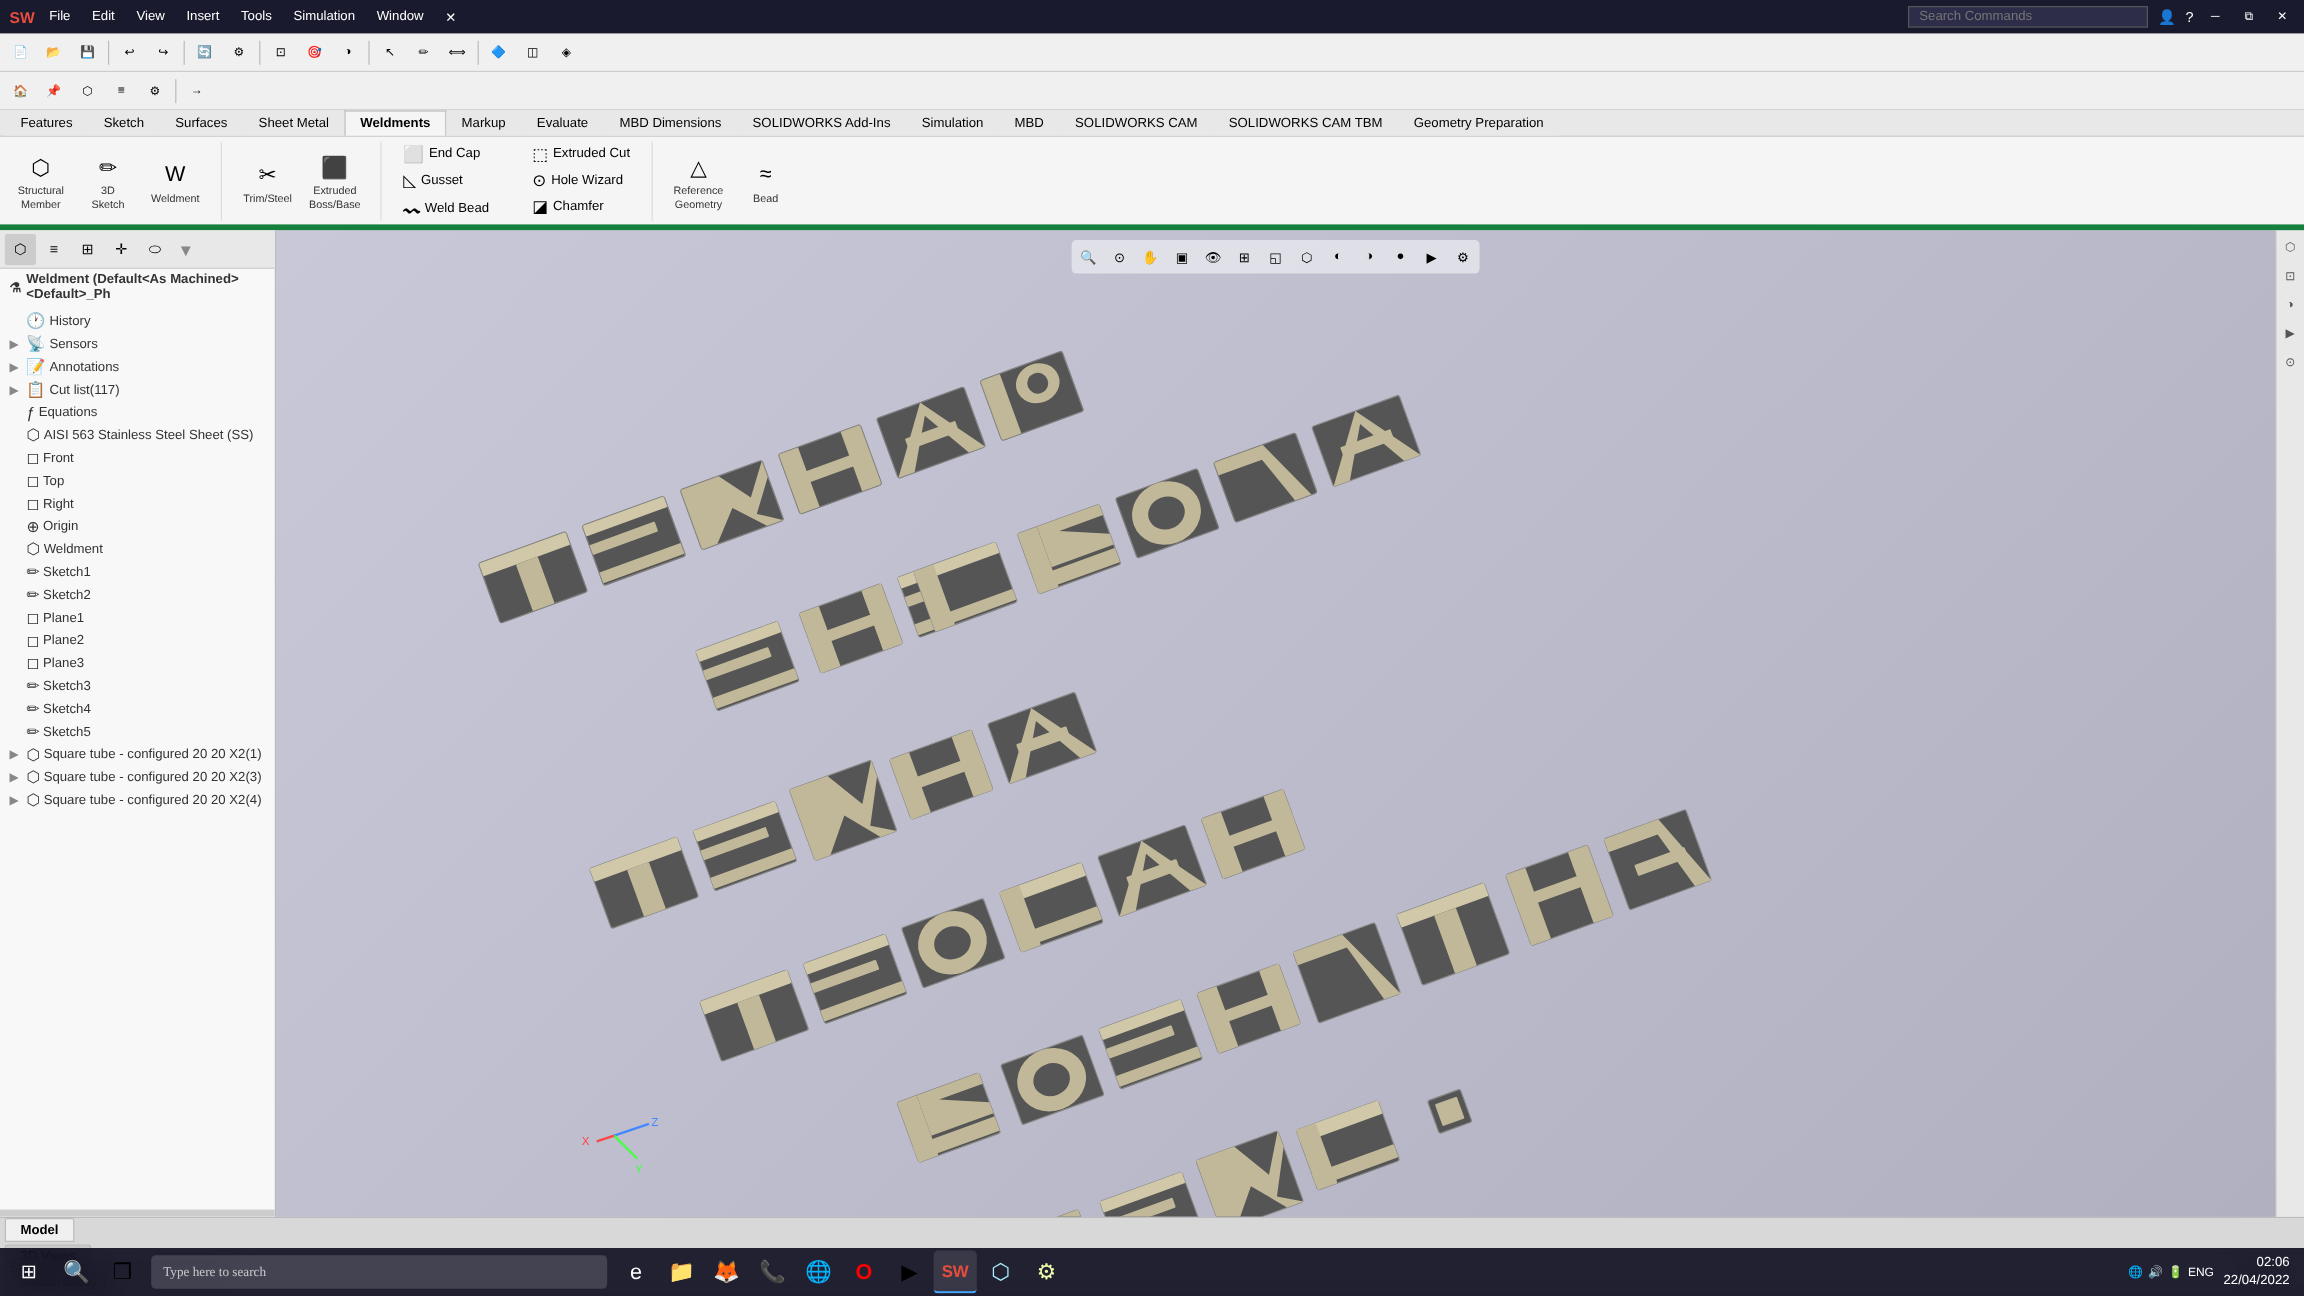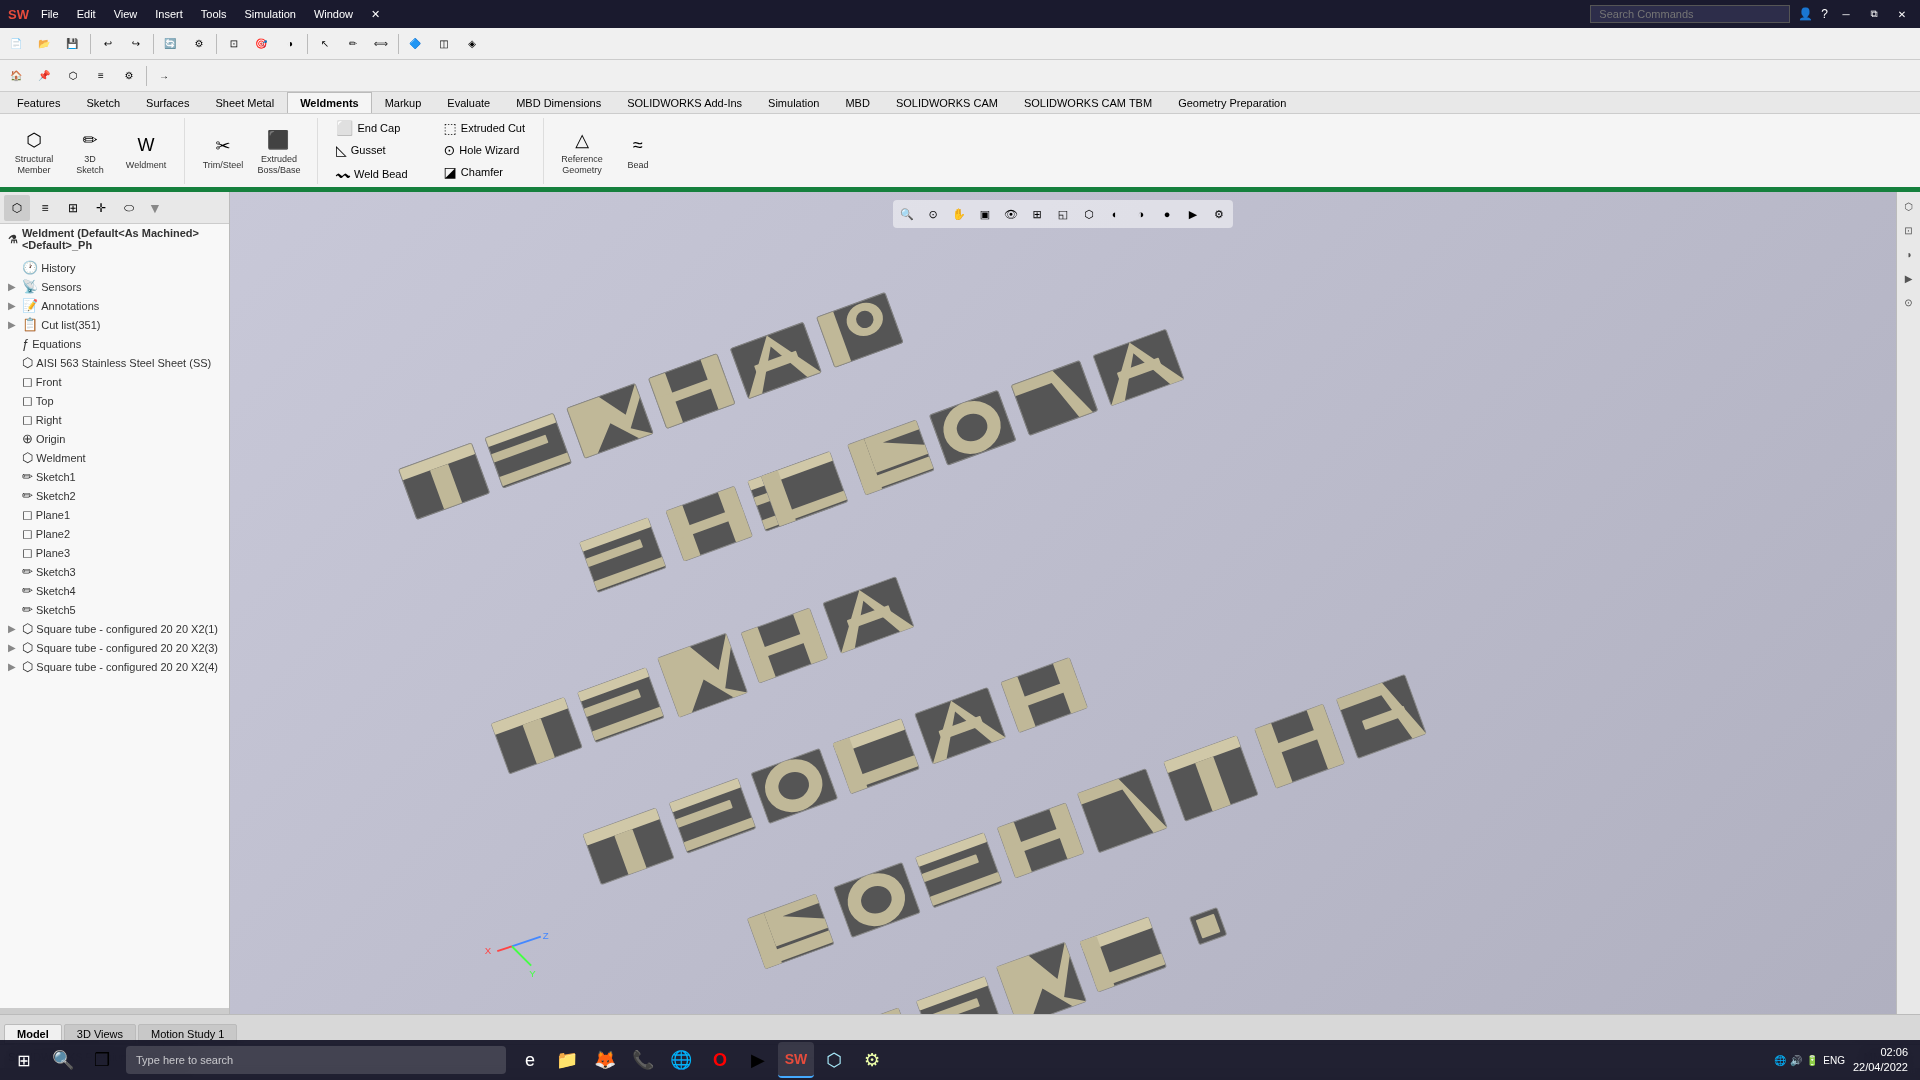--- a/index.html
+++ b/index.html
@@ -234,44 +234,45 @@
       font-size: 11px;
       color: #444;
       justify-content: space-between;
     }
 
     
     #bottom-tabs {
       height: 30px;
       background: #d8d8d8;
       display: flex;
-      align-items: flex-end;
+      align-items: flex-start;
       padding: 0 4px;
       border-top: 1px solid #bbb;
       gap: 2px;
+      flex-direction: column;
     }
     .btab { padding: 3px 12px; font-size: 11px; cursor: pointer; background: #c8c8c8; border: 1px solid #bbb; border-radius: 2px 2px 0 0; }
     .btab.active { background: #f0f0f0; font-weight: bold; }
 
     
     #taskbar {
       height: 40px;
       background: rgba(0,0,20,0.85);
       backdrop-filter: blur(10px);
       display: flex;
       align-items: center;
       padding: 0 4px;
       gap: 2px;
       position: fixed;
       bottom: 0;
       left: 0;
       width: 1920px;
     }
     .task-start { width: 40px; height: 40px; display: flex; align-items: center; justify-content: center; cursor: pointer; font-size: 16px; color: white; }
-    .task-search { flex: 1; max-width: 380px; height: 28px; background: rgba(255,255,255,0.15); border: none; border-radius: 4px; color: white; padding: 0 10px; font-size: 11px; display: flex; align-items: center; margin: 0 4px; cursor: text; }
+    .task-search { flex: 1; max-width: 380px; height: 28px; background: rgba(255,255,255,0.15); border: none; border-radius: 4px; color: white; padding: 0 10px; font-size: 11px; display: flex; align-items: center; margin: 0 4px; cursor: text; font-family: Liberation Serif, serif; }
     .task-app { width: 36px; height: 36px; display: flex; align-items: center; justify-content: center; cursor: pointer; border-radius: 4px; font-size: 18px; }
     .task-app.active { border-bottom: 2px solid #4af; }
     .task-right { margin-left: auto; display: flex; align-items: center; gap: 8px; color: white; font-size: 11px; padding-right: 8px; }
     .sys-tray { display: flex; gap: 4px; align-items: center; font-size: 10px; }
     .time-block { text-align: right; line-height: 1.4; }
 
     
     ::-webkit-scrollbar { width: 6px; }
     ::-webkit-scrollbar-track { background: #f0f0f0; }
     ::-webkit-scrollbar-thumb { background: #bbb; border-radius: 3px; }
@@ -489,21 +490,21 @@
           <span class="tree-text">Sensors</span>
         </div>
         <div class="tree-item">
           <span class="expand">▶</span>
           <span class="tree-icon">📝</span>
           <span class="tree-text">Annotations</span>
         </div>
         <div class="tree-item">
           <span class="expand">▶</span>
           <span class="tree-icon">📋</span>
-          <span class="tree-text">Cut list(351)</span>
+          <span class="tree-text">Cut list(117)</span>
         </div>
         <div class="tree-item">
           <span class="expand"> </span>
           <span class="tree-icon">ƒ</span>
           <span class="tree-text">Equations</span>
         </div>
         <div class="tree-item">
           <span class="expand"> </span>
           <span class="tree-icon">⬡</span>
           <span class="tree-text">AISI 563 Stainless Steel Sheet (SS)</span>

